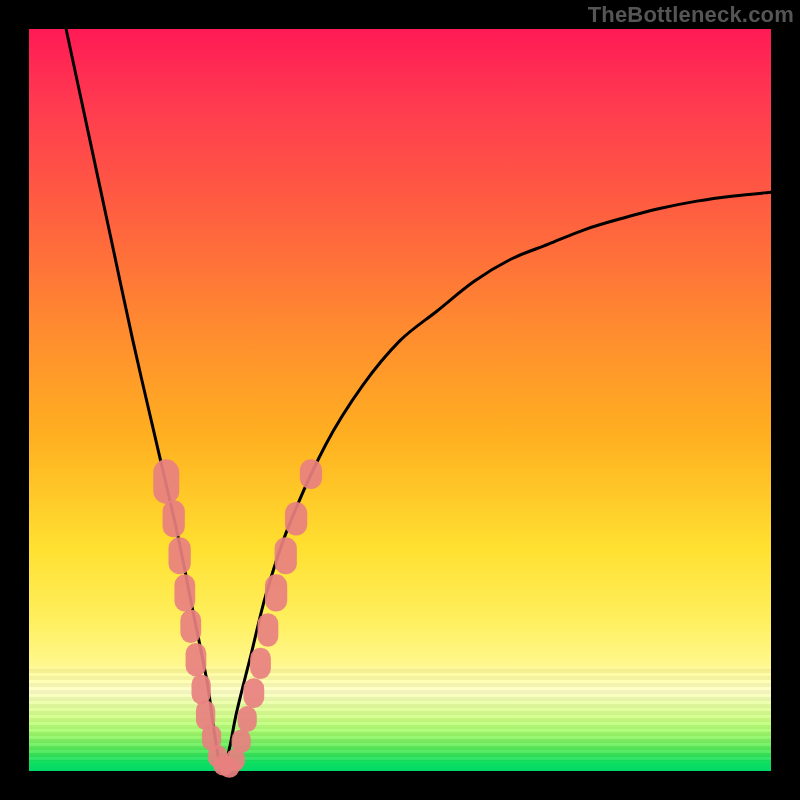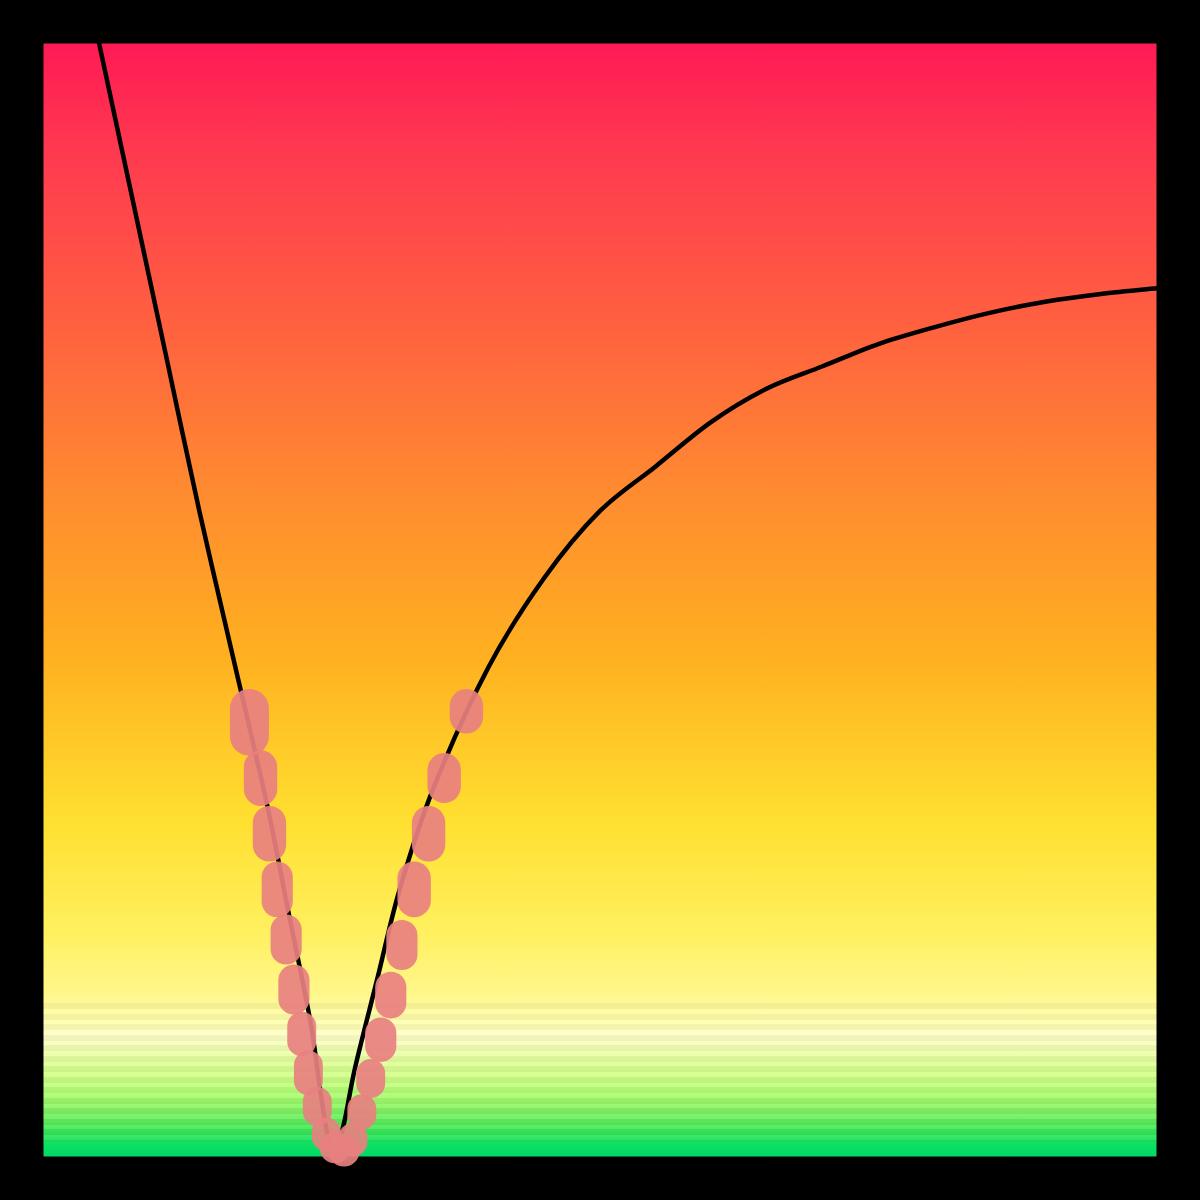--- a/index.html
+++ b/index.html
@@ -93,20 +93,21 @@
   }
   .marker {
     fill: #e88080;
     opacity: 0.92;
   }
 </style>
 </head>
 <body>
 
 <div class="frame">
+  <div class="watermark">TheBottleneck.com</div>
   <div class="plot-area">
     <div class="gradient-bg"></div>
     <div class="stripes"></div>
     <svg class="curve" viewBox="0 0 742 742">
       <path id="curve-path" class="curve-path" d="M 37.10 0.00 C 40.66 16.62, 52.24 70.64, 59.36 103.88 C 66.48 137.12, 74.50 174.52, 81.62 207.76 C 88.74 241.00, 96.76 279.59, 103.88 311.64 C 111.00 343.69, 119.02 377.23, 126.14 408.10 C 133.26 438.97, 142.46 477.25, 148.40 504.56 C 154.34 531.87, 158.49 555.02, 163.24 578.76 C 167.99 602.50, 174.52 632.78, 178.08 652.96 C 181.64 673.14, 183.13 690.65, 185.50 704.90 C 187.87 719.15, 190.55 739.63, 192.92 742.00 C 195.29 744.37, 197.97 729.24, 200.34 719.74 C 202.71 710.24, 204.20 698.07, 207.76 682.64 C 211.32 667.21, 217.85 642.28, 222.60 623.28 C 227.35 604.28, 231.50 584.10, 237.44 563.92 C 243.38 543.74, 250.20 520.88, 259.70 497.14 C 269.20 473.40, 284.93 438.08, 296.80 415.52 C 308.67 392.96, 322.03 372.78, 333.90 356.16 C 345.77 339.54, 359.13 323.51, 371.00 311.64 C 382.87 299.77, 396.23 291.46, 408.10 281.96 C 419.97 272.46, 433.33 260.59, 445.20 252.28 C 457.07 243.97, 470.43 235.96, 482.30 230.02 C 494.17 224.08, 507.53 219.93, 519.40 215.18 C 531.27 210.43, 544.63 204.50, 556.50 200.34 C 568.37 196.18, 581.73 192.53, 593.60 189.21 C 605.47 185.89, 618.83 182.29, 630.70 179.56 C 642.57 176.83, 655.93 174.16, 667.80 172.14 C 679.67 170.13, 693.03 168.37, 704.90 166.95 C 716.77 165.53, 736.06 163.83, 742.00 163.24"></path>
       <g id="markers-group">
           <rect x="124.29" y="430.36" width="25.97" height="44.52" rx="12.99" class="marker"></rect>
           <rect x="133.56" y="471.17" width="22.26" height="37.10" rx="11.13" class="marker"></rect>
           <rect x="139.50" y="508.27" width="22.26" height="37.10" rx="11.13" class="marker"></rect>
           <rect x="145.43" y="545.37" width="20.78" height="37.10" rx="10.39" class="marker"></rect>

